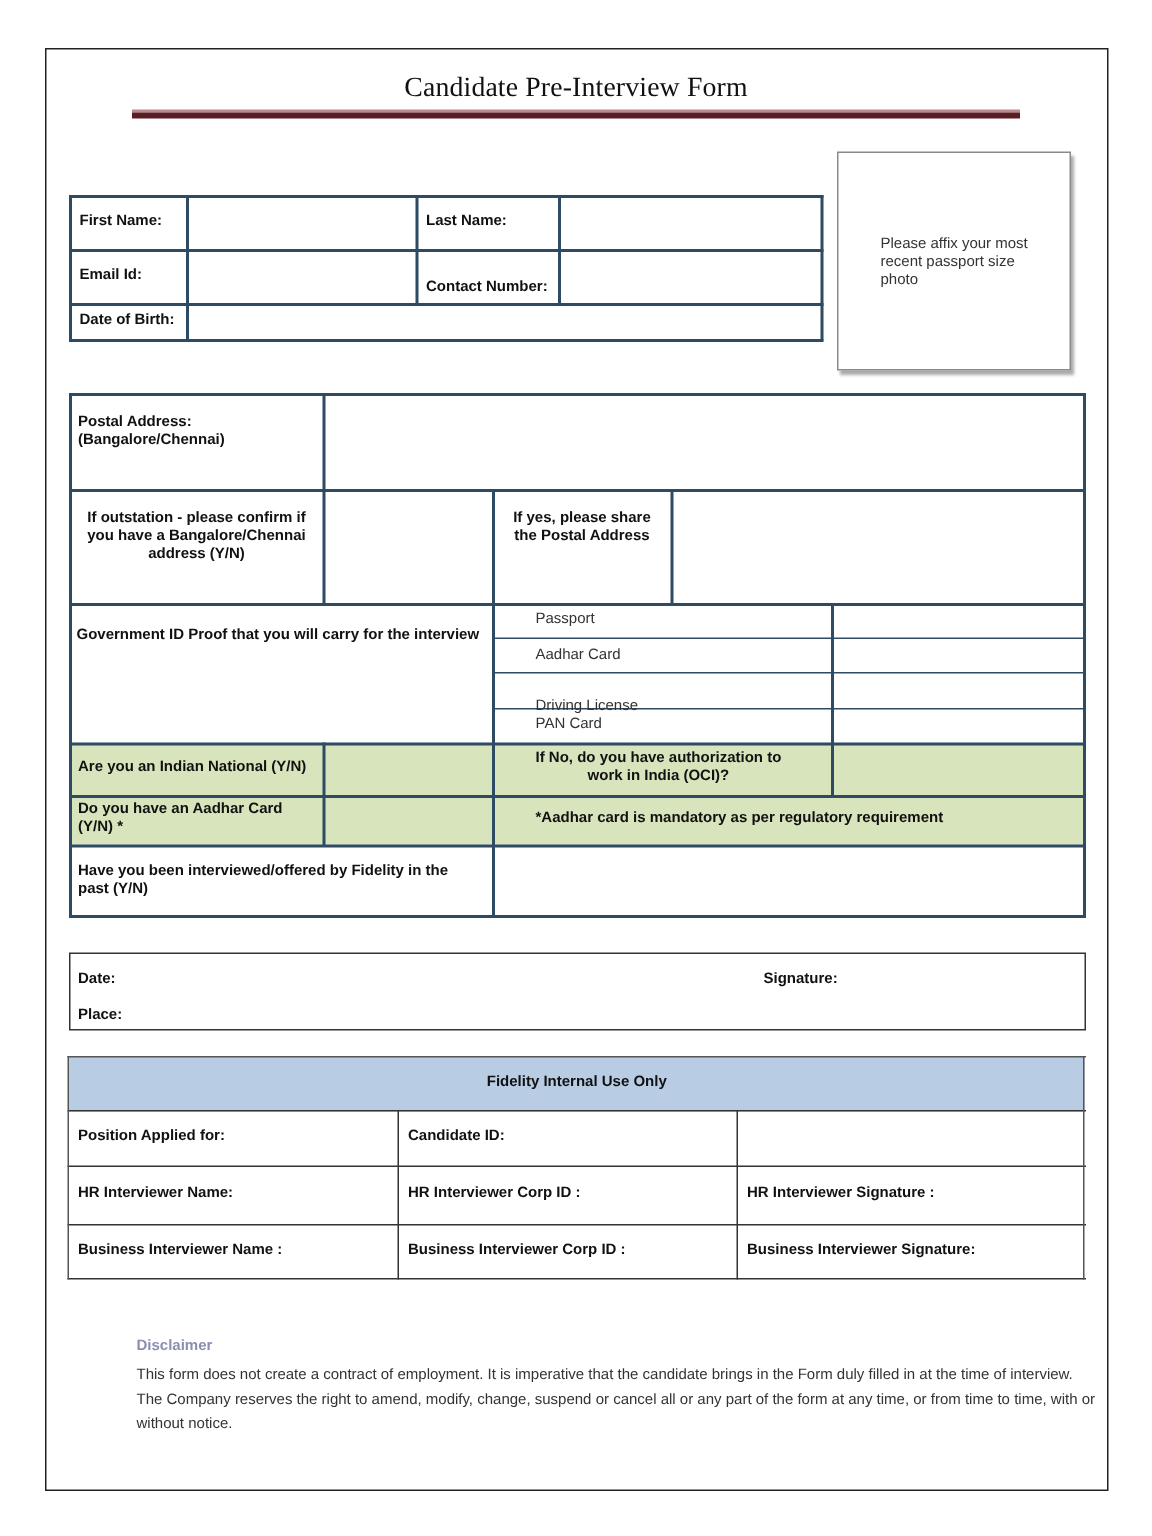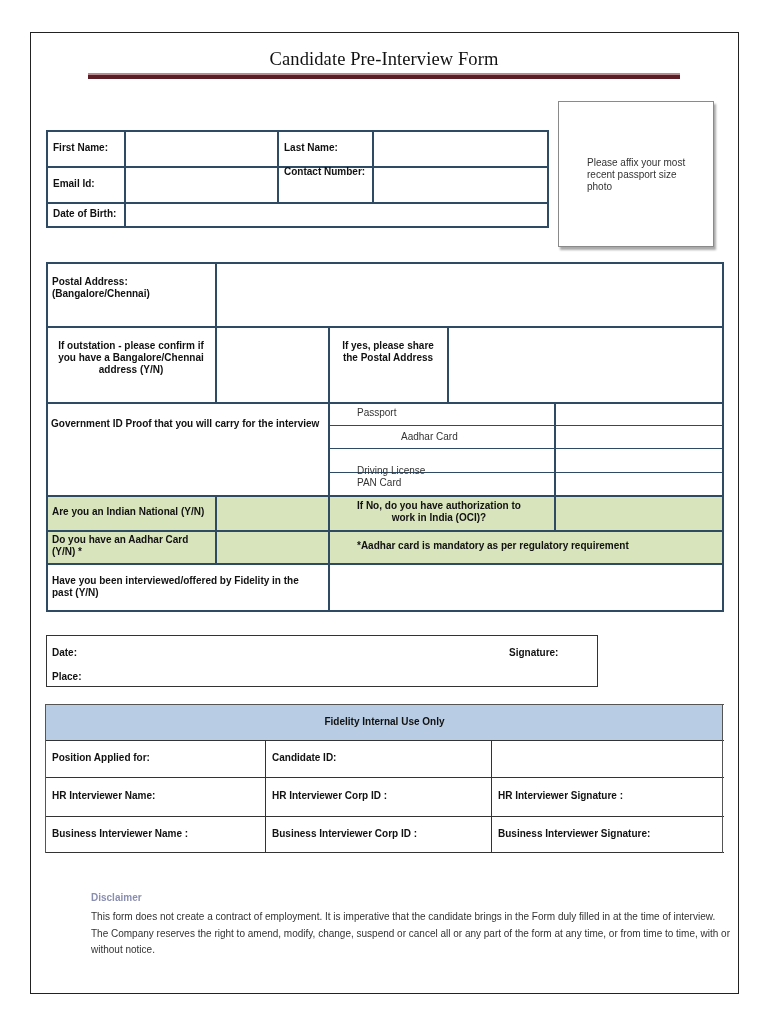--- a/index.html
+++ b/index.html
@@ -45,21 +45,21 @@
   <div class="line" style="left:372px;top:130px;width:1.5px;height:73px;"></div>
   <div class="line" style="left:547px;top:130px;width:1.5px;height:97px;"></div>
 
   <div class="lbl" style="left:53px;top:142px;">First Name:</div>
   <div class="field" style="left:126px;top:132px;width:150px;height:34px;"></div>
   <div class="lbl" style="left:284px;top:142px;">Last Name:</div>
   <div class="field" style="left:374px;top:132px;width:172px;height:34px;"></div>
 
   <div class="lbl" style="left:53px;top:178px;">Email Id:</div>
   <div class="field" style="left:126px;top:168px;width:150px;height:34px;"></div>
-  <div class="lbl" style="left:284px;top:166px;text-align:center;">Contact Number:</div>
+  <div class="lbl" style="left:284px;top:186px;text-align:center;">Contact Number:</div>
   <div class="field" style="left:374px;top:168px;width:172px;height:34px;"></div>
 
   <div class="lbl" style="left:53px;top:208px;">Date of Birth:</div>
   <div class="field" style="left:126px;top:204px;width:420px;height:22px;"></div>
 </div>
 
 <div class="abs photo">
   <div class="photo-text">Please affix your most recent passport size photo</div>
 </div>
 
@@ -104,21 +104,21 @@
     <div>the Postal Address</div>
   </div>
   <div class="field" style="left:449px;top:328px;width:272px;height:73px;"></div>
 
   <div class="lbl" style="left:51px;top:418px;width:275px;">
     <div>Government ID Proof that you will carry for the interview</div>
   </div>
 
   <div class="lbl-n" style="left:357px;top:407px;">Passport</div>
   <div class="field" style="left:556px;top:404px;width:166px;height:21px;"></div>
-  <div class="lbl-n" style="left:357px;top:431px;margin-left:44px;">Aadhar Card</div>
+  <div class="lbl-n" style="left:357px;top:431px;">Aadhar Card</div>
   <div class="field" style="left:556px;top:427px;width:166px;height:21px;"></div>
   <div class="lbl-n" style="left:357px;top:465px;">Driving License</div>
   <div class="field" style="left:556px;top:450px;width:166px;height:22px;"></div>
   <div class="lbl-n" style="left:357px;top:477px;">PAN Card</div>
   <div class="field" style="left:556px;top:474px;width:166px;height:21px;"></div>
 
   <div class="lbl" style="left:52px;top:506px;">Are you an Indian National (Y/N)</div>
   <div class="field" style="left:217px;top:497px;width:110px;height:32px;"></div>
   <div class="lbl" style="left:357px;top:500px;text-align:center;">
     <div>If No, do you have authorization to</div>
@@ -133,21 +133,21 @@
   <div class="field" style="left:217px;top:532px;width:110px;height:30px;"></div>
   <div class="lbl" style="left:357px;top:540px;">*Aadhar card is mandatory as per regulatory requirement</div>
 
   <div class="lbl" style="left:52px;top:575px;">
     <div>Have you been interviewed/offered by Fidelity in the</div>
     <div>past (Y/N)</div>
   </div>
   <div class="field" style="left:330px;top:565px;width:391px;height:44px;"></div>
 </div>
 
-<div class="abs" style="left:46px;top:635px;width:552px;height:52px;border:1.3px solid #333;text-decoration:underline;">
+<div class="abs" style="left:46px;top:635px;width:678px;height:52px;border:1.3px solid #333;text-decoration:underline;">
   <div class="lbl" style="left:5px;top:11px;">Date:</div>
   <div class="lbl" style="left:5px;top:35px;">Place:</div>
   <div class="lbl" style="left:462px;top:11px;">Signature:</div>
 </div>
 
 <div>
   <div class="blue" style="left:46px;top:704px;width:677px;height:37px;"></div>
   <div class="lbl center" style="left:46px;top:716px;width:677px;">Fidelity Internal Use Only</div>
 
   <div class="line" style="left:45px;top:704px;width:679px;height:1.3px;background:#555;"></div>

